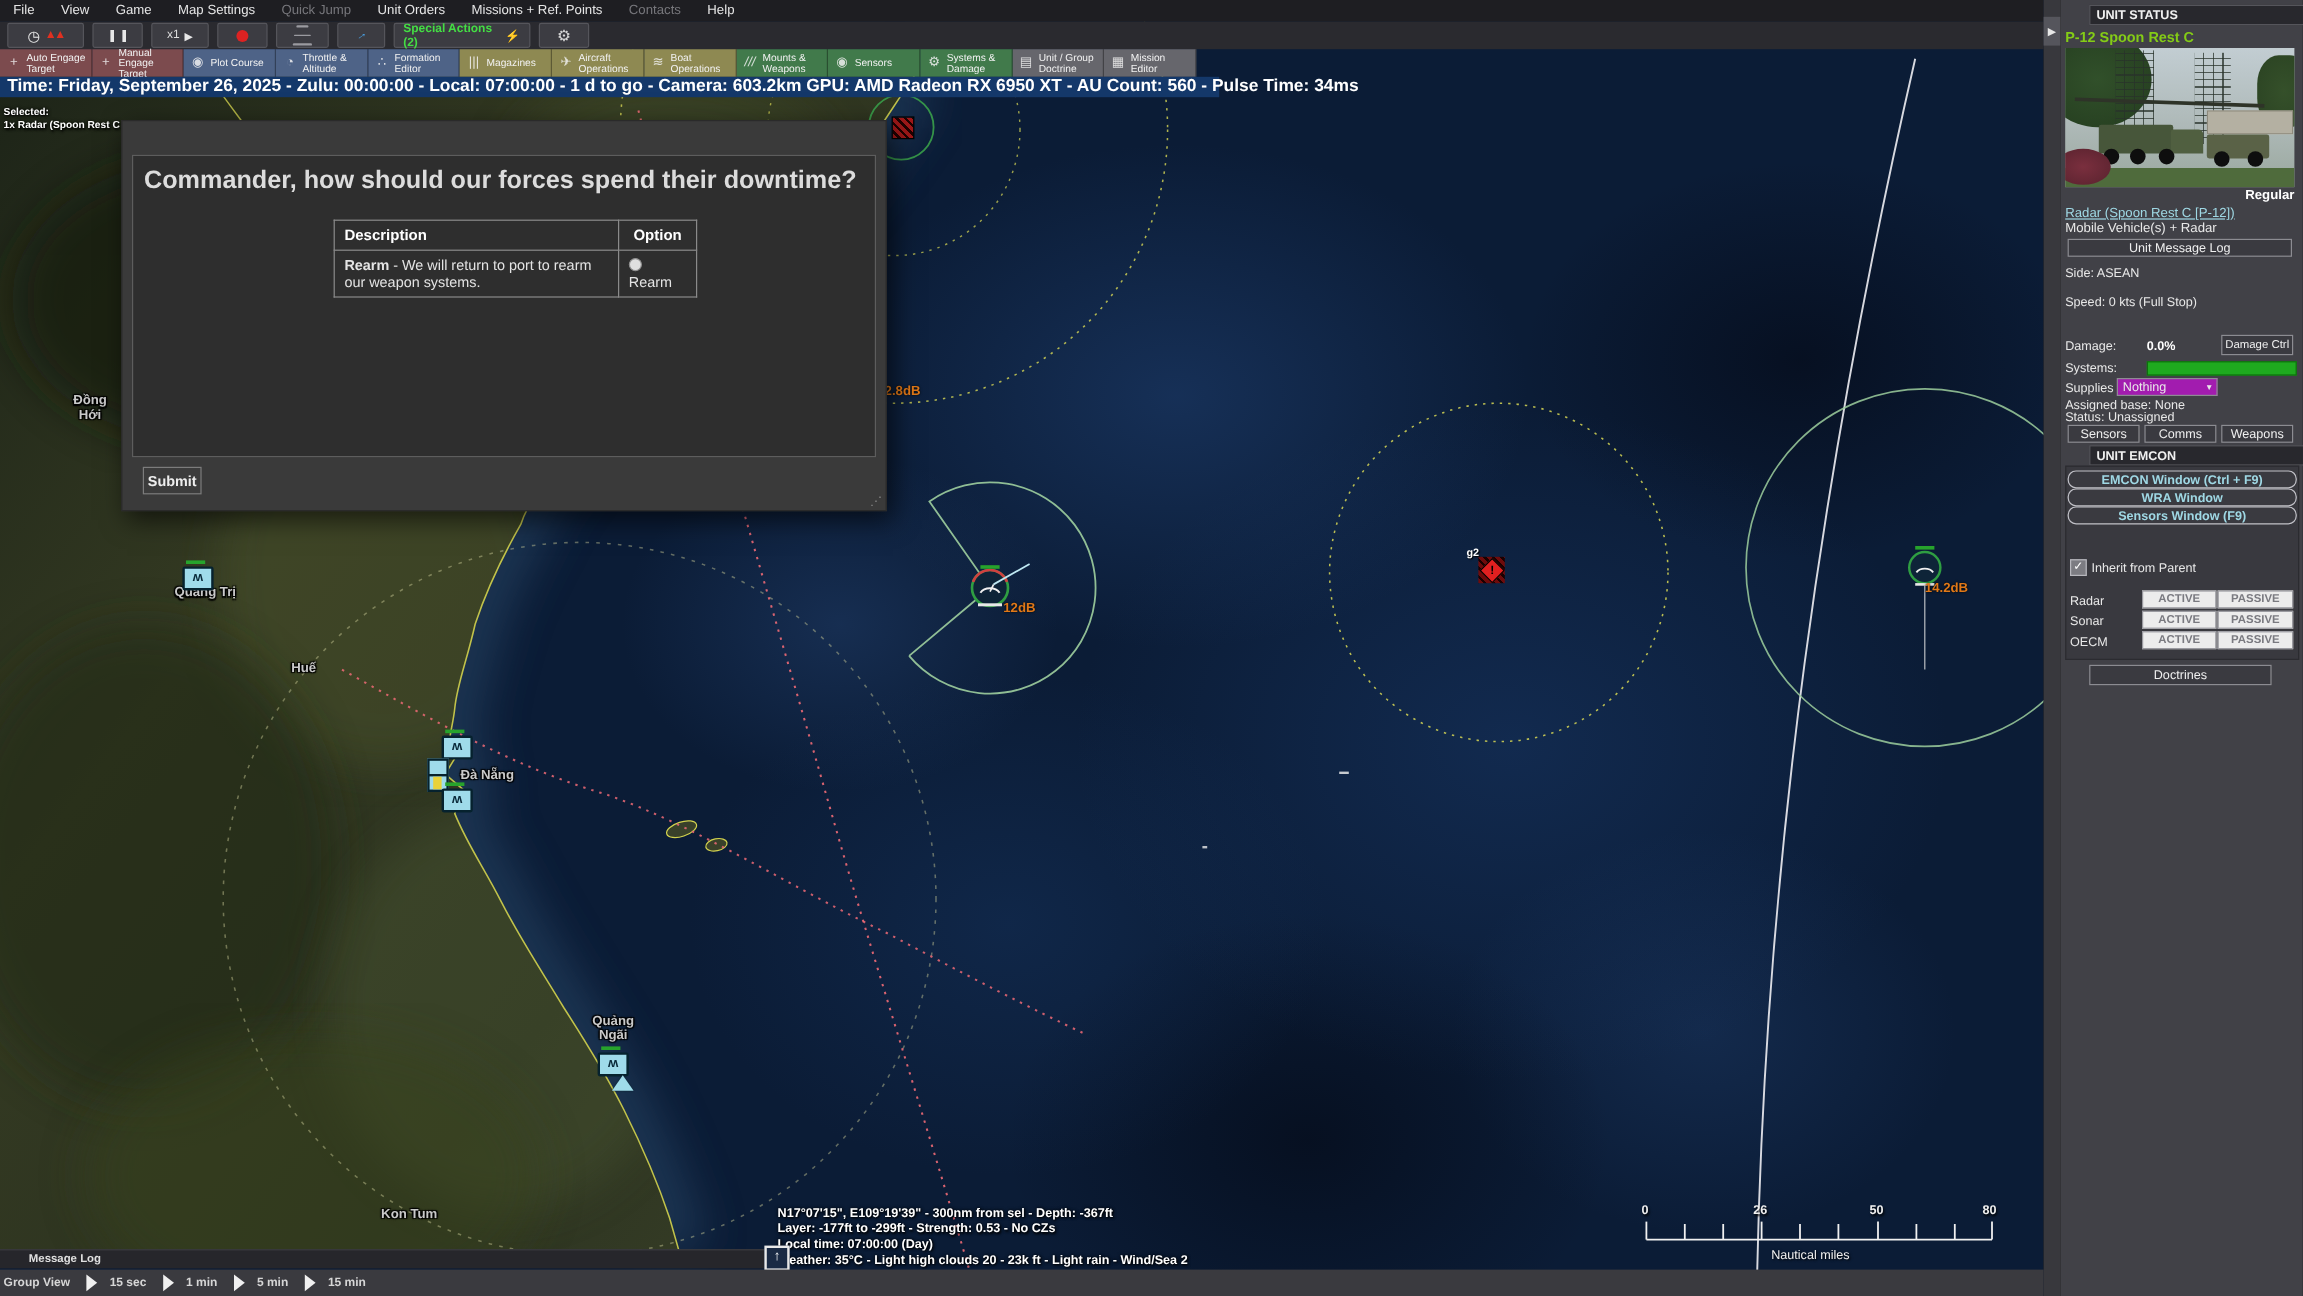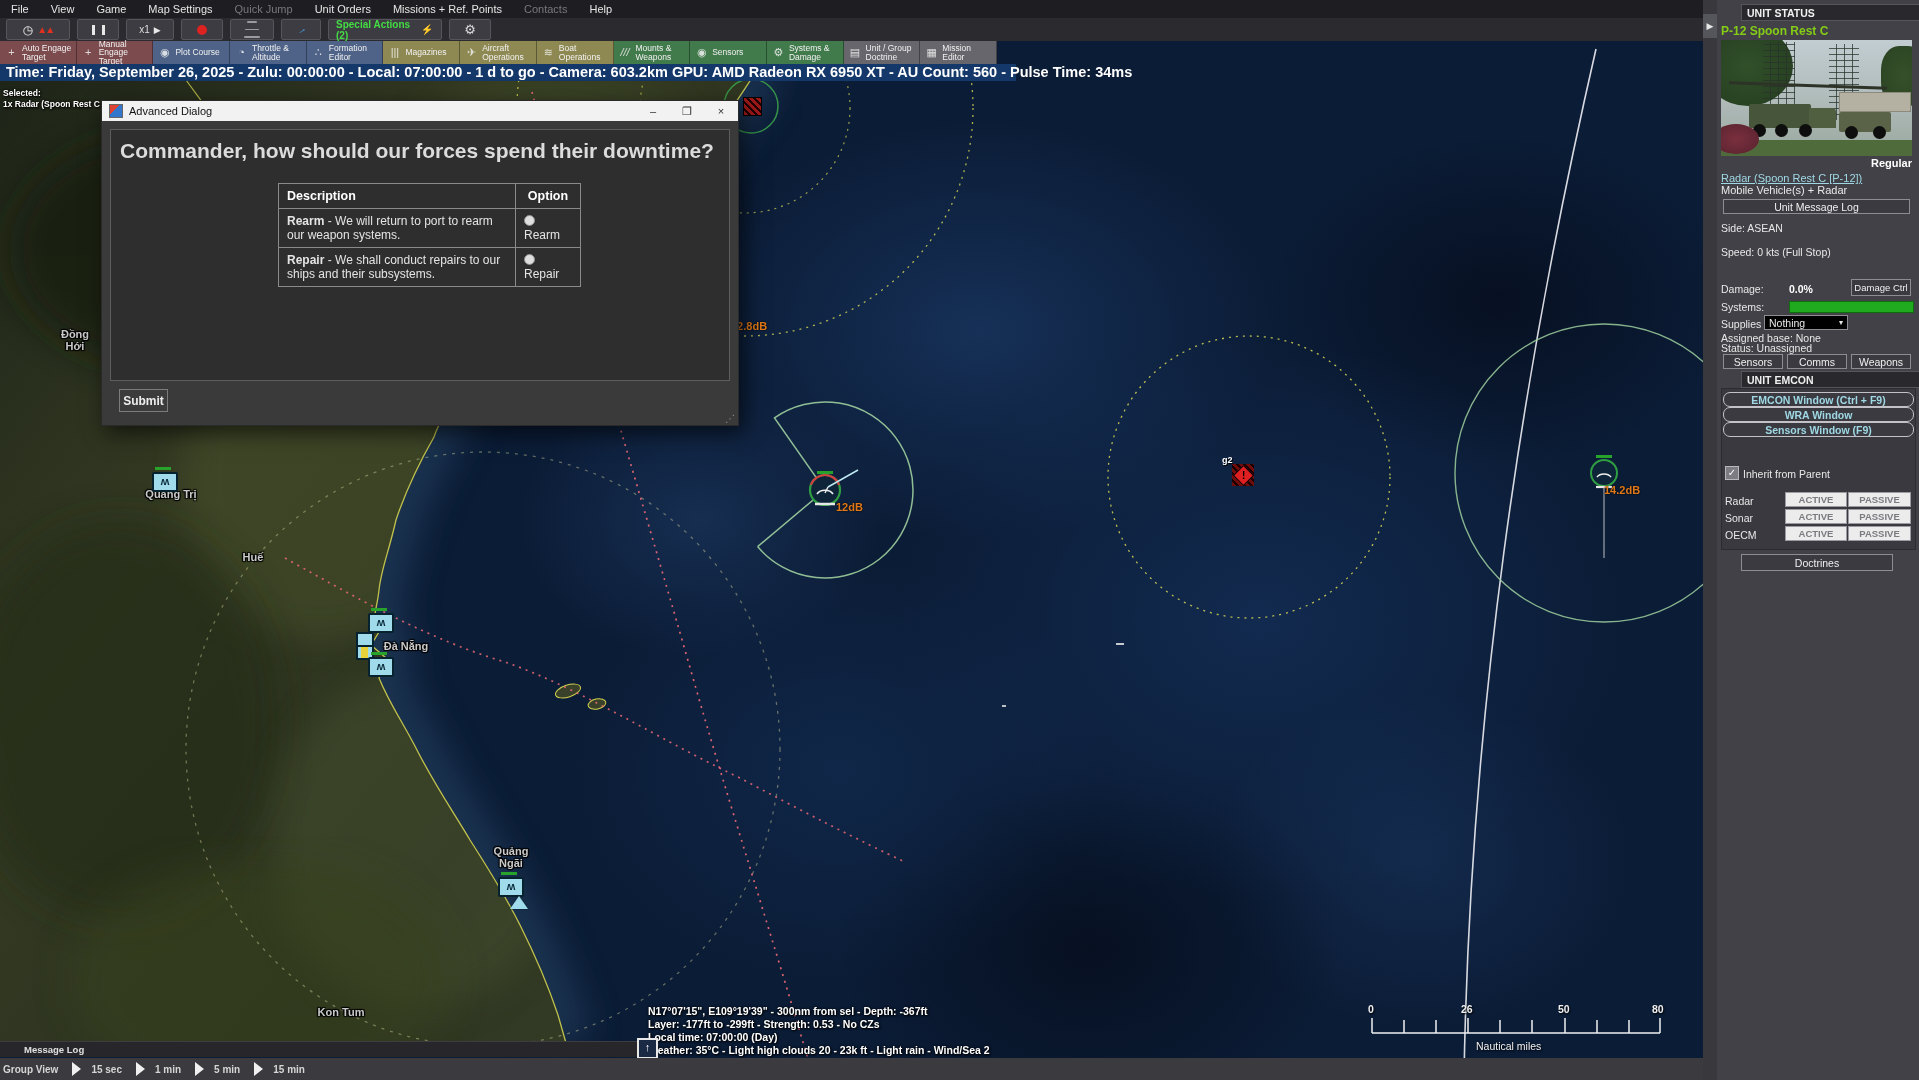--- a/index.html
+++ b/index.html
@@ -273,44 +273,31 @@
 Damage</span></div>
   <div class="tbtn tb-gray"><span class="ticon">▤</span><span>Unit / Group
 Doctrine</span></div>
   <div class="tbtn tb-gray"><span class="ticon">▦</span><span>Mission
 Editor</span></div>
 </div>
 
 <div id="timebar" class="abs">Time: Friday, September 26, 2025 - Zulu: 00:00:00 - Local: 07:00:00 - 1 d to go - Camera: 603.2km GPU: AMD Radeon RX 6950 XT - AU Count: 560 - Pulse Time: 34ms</div>
 
 <div id="dialog" class="abs">
-  <div id="dlg-title">
-    <span class="dlg-ico"></span>
-    <span>Advanced Dialog</span>
-    <span style="margin-left:auto;display:flex;">
-      <span class="wbtn">–</span>
-      <span class="wbtn">❐</span>
-      <span class="wbtn">×</span>
-    </span>
-  </div>
   <div id="dlg-panel" class="abs">
     <div id="dlg-heading" class="abs">Commander, how should our forces spend their downtime?</div>
     <table id="dlg-table" class="abs">
       <tbody>
           <tr>
         <th>Description</th>
         <th class="optcell" style="text-align:center;">Option</th>
       </tr>
       <tr>
         <td><b>Rearm</b><span> - We will return to port to rearm our weapon systems.</span></td>
         <td class="optcell optstack"><span class="radio"></span><span>Rearm</span></td>
-      </tr>
-      <tr>
-        <td><b>Repair</b><span> - We shall conduct repairs to our ships and their subsystems.</span></td>
-        <td class="optcell optstack"><span class="radio"></span><span>Repair</span></td>
       </tr>
     </tbody>
       </table>
   </div>
   <div id="submit" class="abs">Submit</div>
   <div class="abs grip">⋰</div>
 </div>
 
 <div id="strip" class="abs"></div>
 <div id="expander" class="abs">▶</div>
@@ -344,21 +331,21 @@
 
   <div class="abs" style="left:4px;top:222px;">Side: ASEAN</div>
   <div class="abs" style="left:4px;top:246px;">Speed: 0 kts (Full Stop)</div>
 
   <div class="abs" style="left:4px;top:283px;">Damage:</div>
   <div class="abs" style="left:72px;top:283px;font-weight:bold;color:#fff;">0.0%</div>
   <div class="abs sbtn" style="left:134px;top:279px;width:60px;height:17px;font-size:9.5px;">Damage Ctrl</div>
   <div class="abs" style="left:4px;top:301px;">Systems:</div>
   <div class="abs" style="left:72px;top:301px;width:123px;height:10px;background:#1faa1f;border:1px solid #0d6e0d;"></div>
   <div class="abs" style="left:4px;top:318px;">Supplies :</div>
-  <div class="abs" style="left:47px;top:315px;width:84px;height:15px;background:#000000;border:1px solid #8c8c92;display:flex;align-items:center;padding:0 4px;box-sizing:border-box;">
+  <div class="abs" style="left:47px;top:315px;width:84px;height:15px;background:#a21caf;border:1px solid #8c8c92;display:flex;align-items:center;padding:0 4px;box-sizing:border-box;">
     <span>Nothing</span>
     <span style="margin-left:auto;font-size:8px;">▾</span>
   </div>
   <div class="abs" style="left:4px;top:332px;">Assigned base: None</div>
   <div class="abs" style="left:4px;top:342px;">Status: Unassigned</div>
 
   <div class="abs sbtn" style="left:6px;top:354px;width:60px;height:15px;">Sensors</div>
   <div class="abs sbtn" style="left:70px;top:354px;width:60px;height:15px;">Comms</div>
   <div class="abs sbtn" style="left:134px;top:354px;width:60px;height:15px;">Weapons</div>
 

